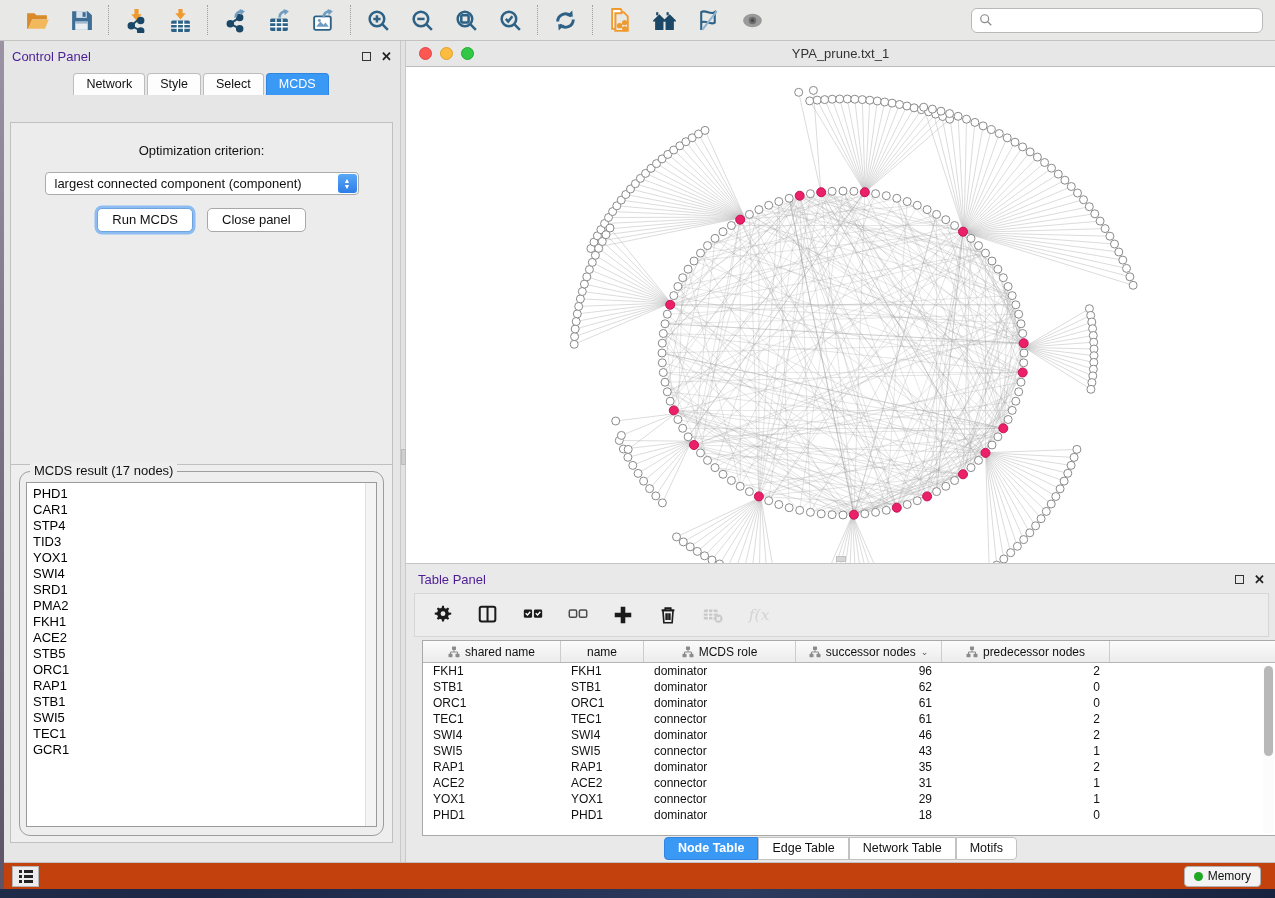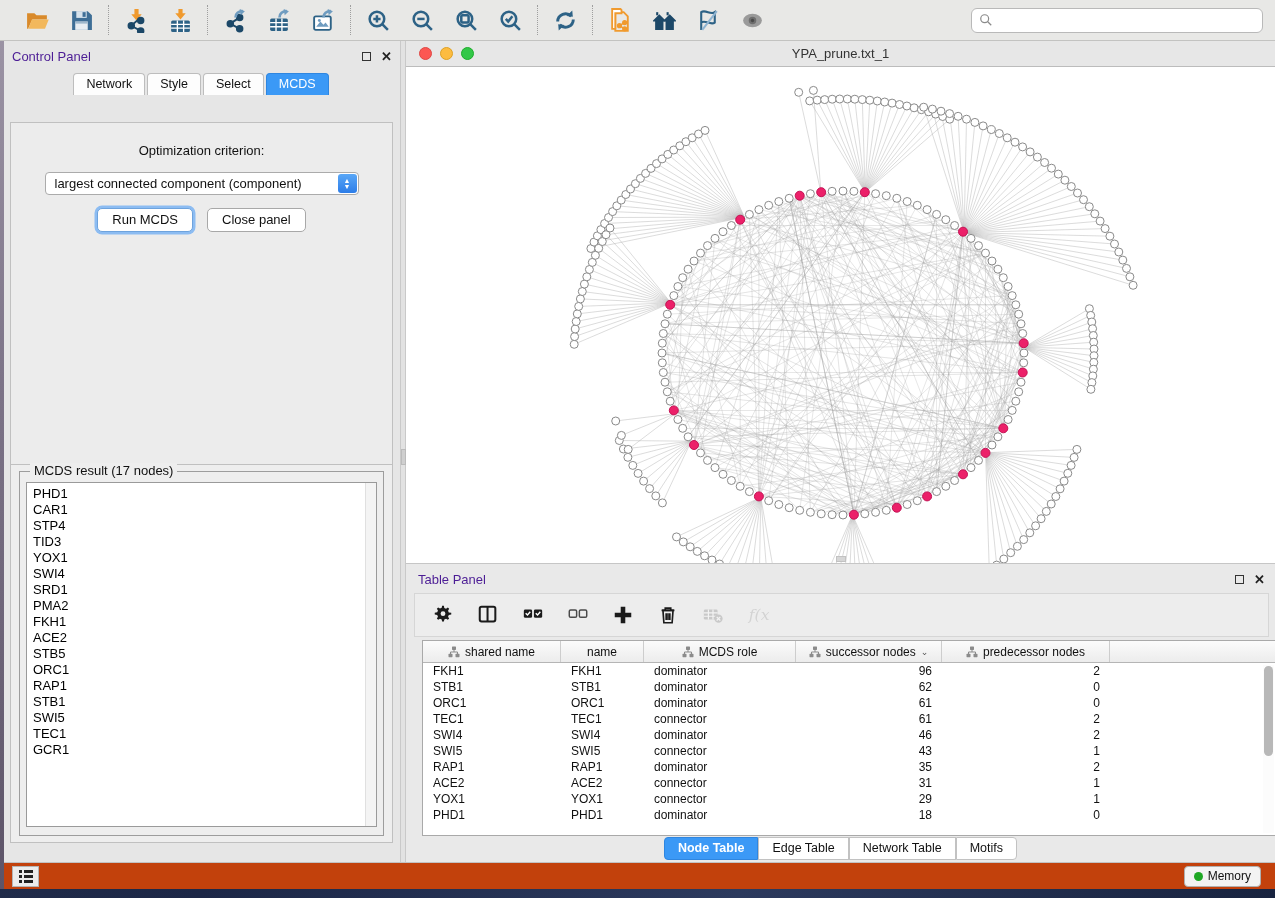--- a/index.html
+++ b/index.html
@@ -44,21 +44,21 @@
                 display:flex; align-items:center; padding-left:9px; }
   .mac-step { position:absolute; right:1px; top:1px; width:19px; height:19px; background:linear-gradient(#59a7f7,#2d7de8);
               border-radius:3px; color:#fff; display:flex; flex-direction:column; align-items:center; justify-content:center; }
   .mac-step span { font-size:7px; line-height:6px; }
   .btn-row { display:flex; justify-content:center; gap:14px; margin-top:13px; }
   .pbtn { font-size:13px; color:#111; background:#fff; border:1px solid #a8a8a8; border-radius:5px;
           padding:3px 14px 4px 14px; }
   .pbtn.focused { box-shadow:0 0 0 2.5px #8cbcf2; border-color:#6ea3dd; }
   .cp-inner2 { position:absolute; left:6px; top:423px; width:383px; height:379px; background:#eeeeee;
                border:1px solid #c0c0c0; padding:6px 8px; }
-  .fieldset { border:1px solid #9d9d9d; border-radius:0; height:100%; position:relative; padding:10px 6px 6px 6px; }
+  .fieldset { border:1px solid #9d9d9d; border-radius:11px; height:100%; position:relative; padding:10px 6px 6px 6px; }
   .fieldset legend { font-size:13px; color:#111; padding:0 3px; margin-left:4px; }
   .mcds-list { background:#fff; border:1px solid #9a9a9a; height:345px; position:relative;
                padding:3px 0 0 6px; overflow:hidden; }
   .mcds-item { font-size:13px; line-height:16px; color:#000; }
   .mcds-scroll { position:absolute; right:0; top:0; width:11px; height:100%; background:#f4f4f4; border-left:1px solid #e0e0e0; }
 
   
   .vsplit { width:6px; background:#e2e2e2; border-left:1px solid #c9c9c9; border-right:1px solid #c9c9c9; position:relative; }
   .vgrip { position:absolute; left:0px; top:408px; width:5px; height:16px; background:#cfcfcf; border:1px solid #bbb; }
 

